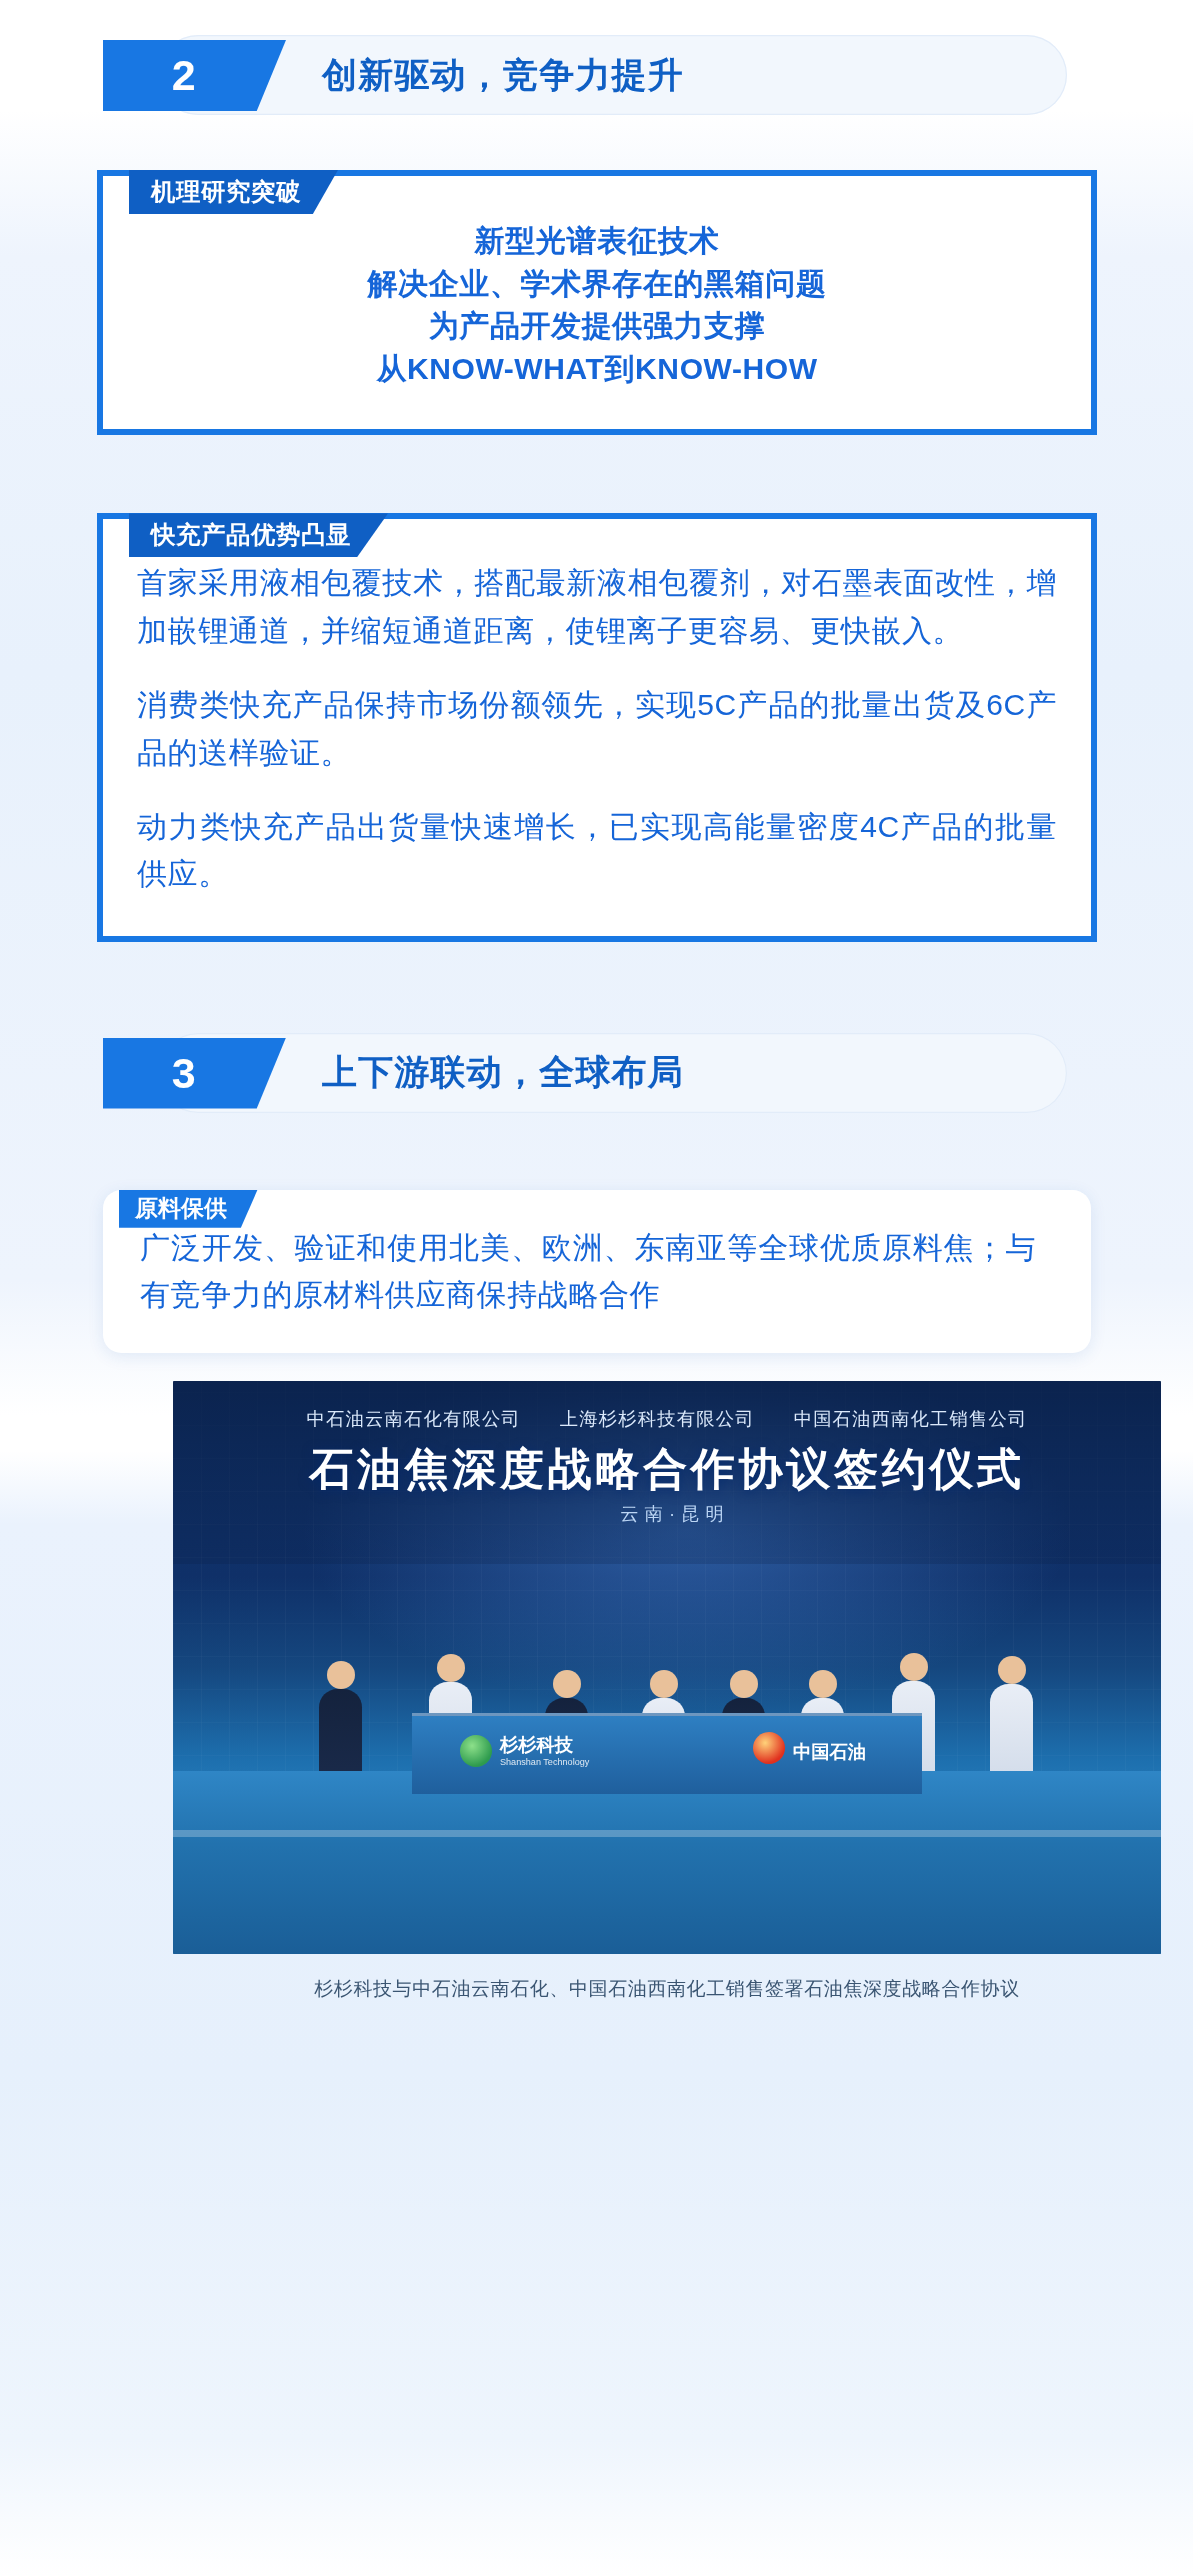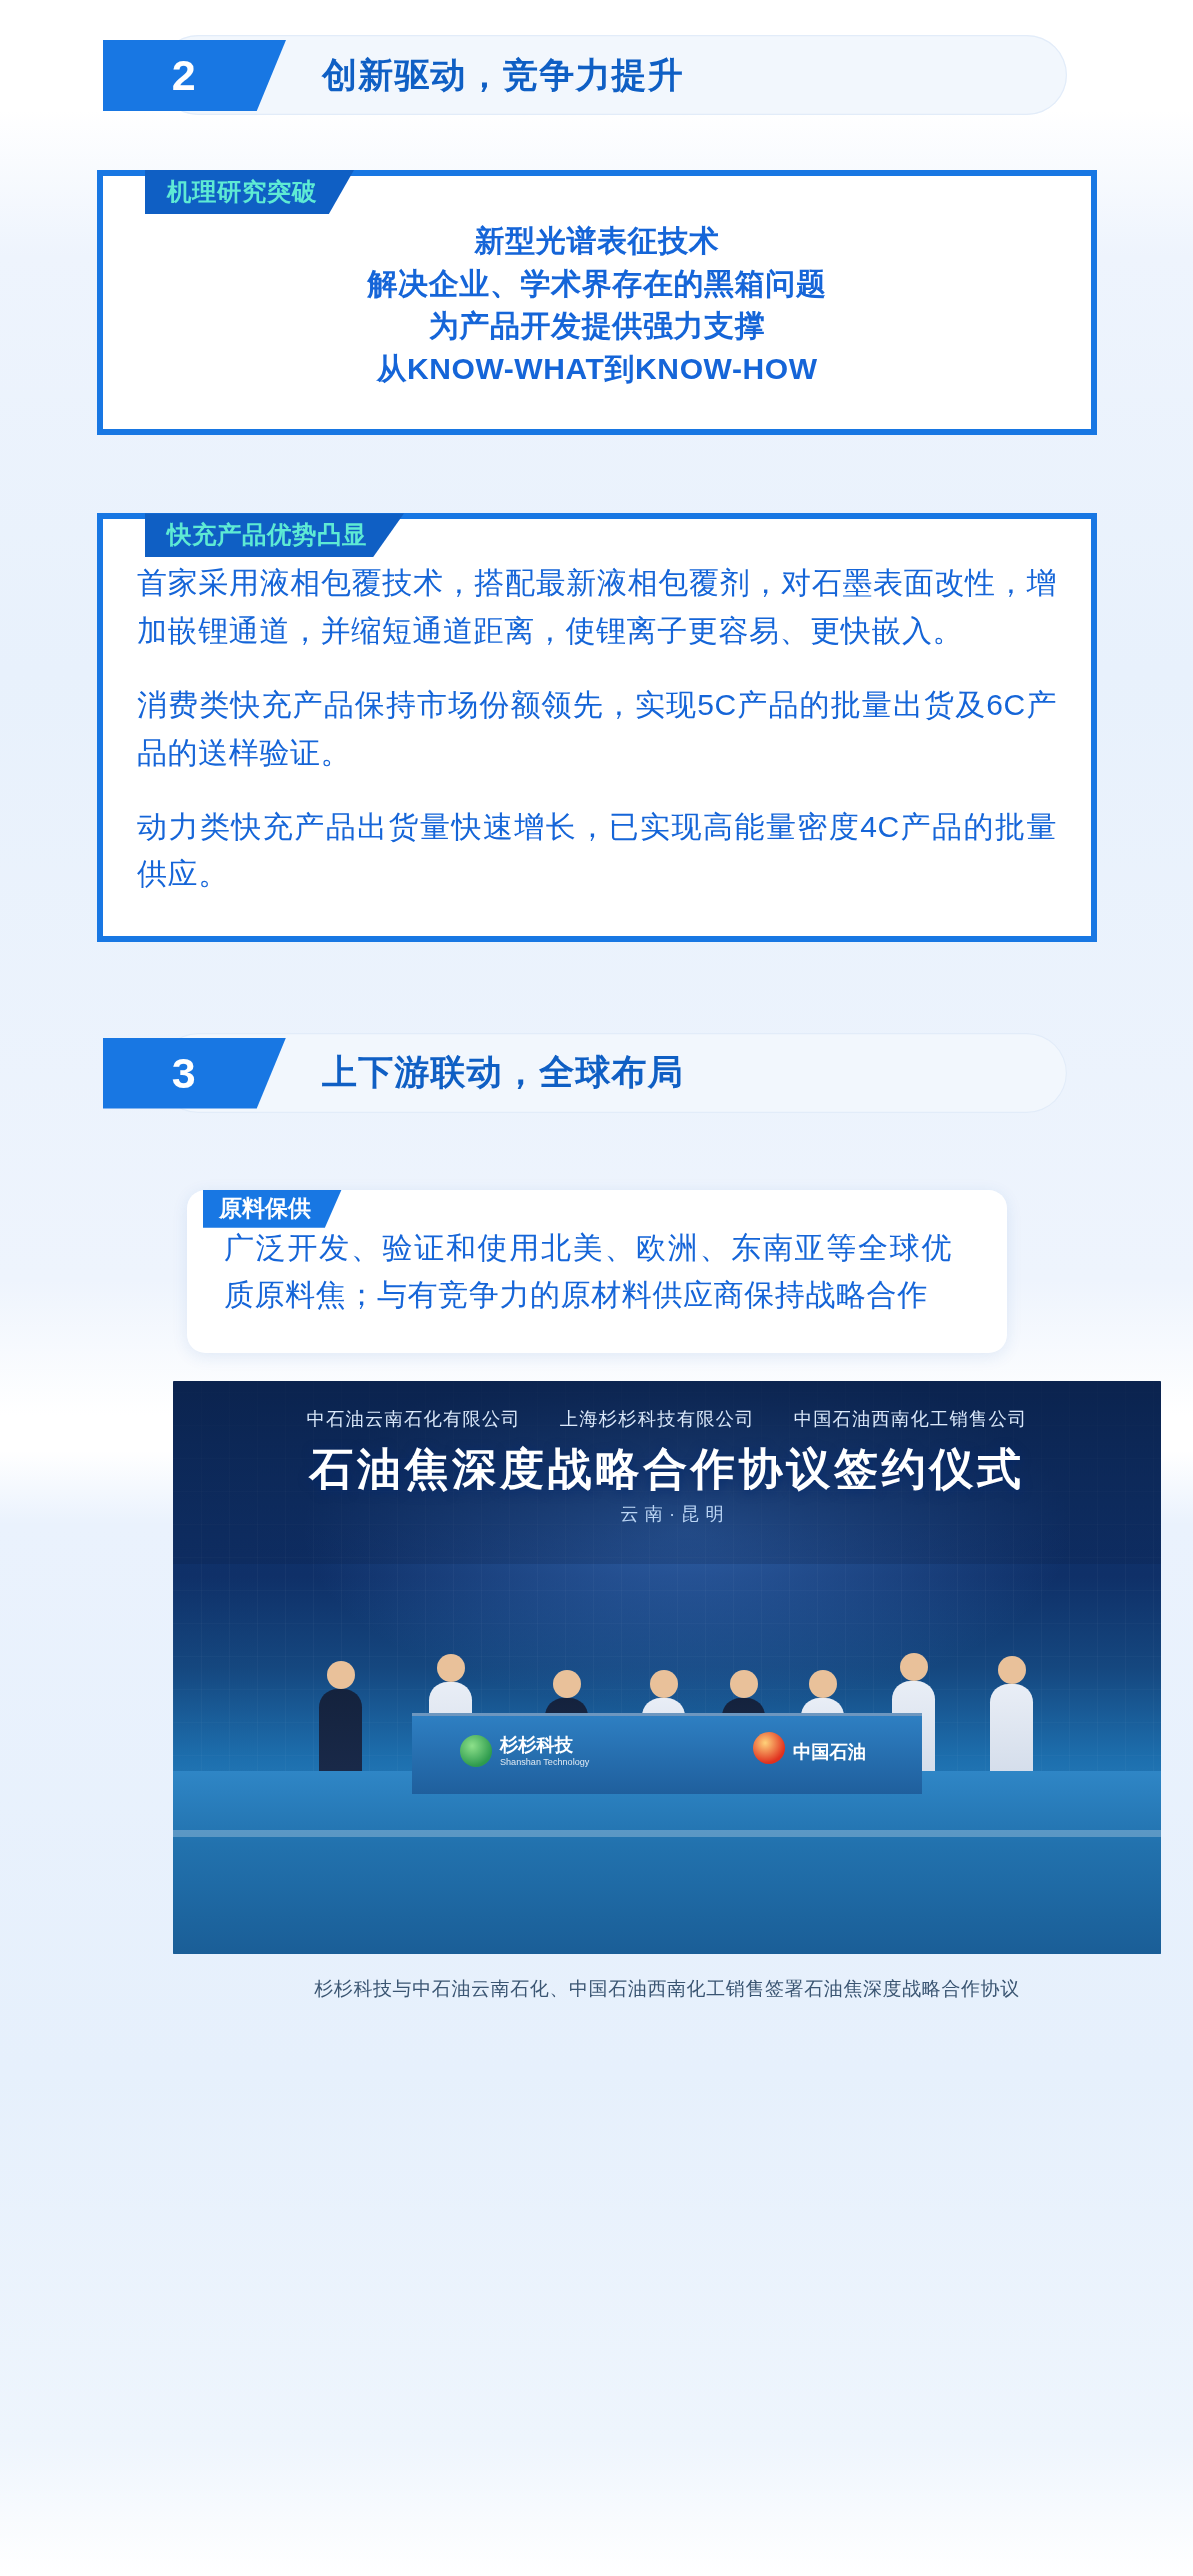--- a/index.html
+++ b/index.html
@@ -71,26 +71,26 @@
   }
 
   
   .card-wrap {
     position: relative;
     margin: 0 auto;
     width: 1000px;
   }
   .tag-label {
     position: absolute;
-    left: 48px;
+    left: 32px;
     top: 0;
     height: 44px;
     padding: 0 37px 0 22px;
     background: #0f5fc4;
-    color: #5eead4;
+    color: #ffffff;
     font-size: 24.4px;
     font-weight: bold;
     letter-spacing: 0.6px;
     display: flex;
     align-items: center;
     clip-path: polygon(0 0, 100% 0, 88% 100%, 0% 100%);
     z-index: 3;
   }
   .outline-box {
     position: relative;
@@ -119,21 +119,21 @@
     margin: 0 0 27px 0;
     text-align: justify;
   }
   .body-para:last-child { margin-bottom: 0; }
   .para-wrap { padding: 40px 34px 38px 34px; }
 
   
   .round-card-wrap {
     position: relative;
     margin: 0 auto;
-    width: 820px;
+    width: 988px;
   }
   .round-card {
     margin-top: 21px;
     background: #ffffff;
     border-radius: 18.3px;
     box-shadow: 0 3.7px 16px rgba(26, 92, 176, 0.10);
     padding: 34px 55px 34px 37px;
   }
   .round-tag {
     position: absolute;

